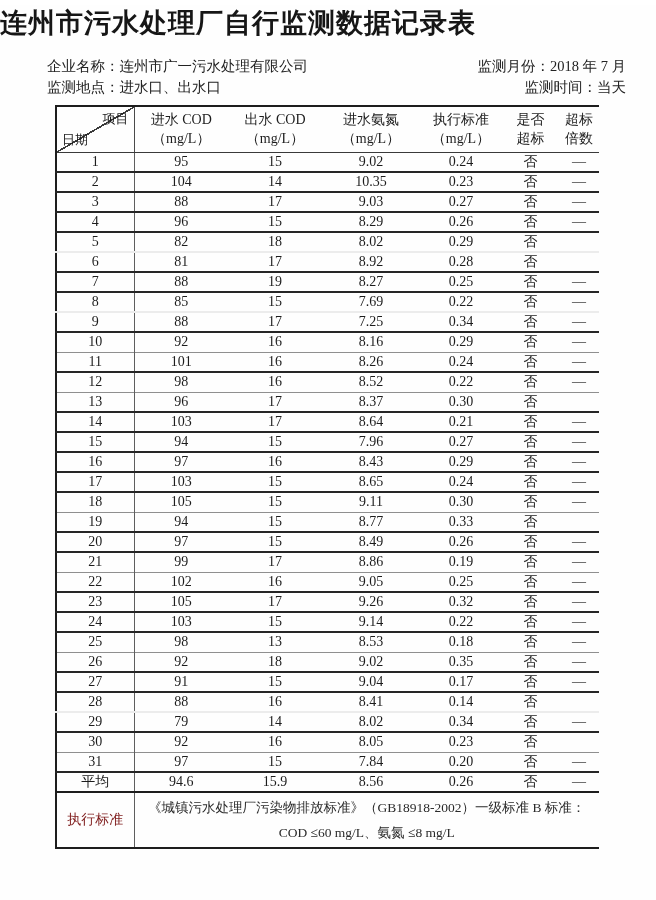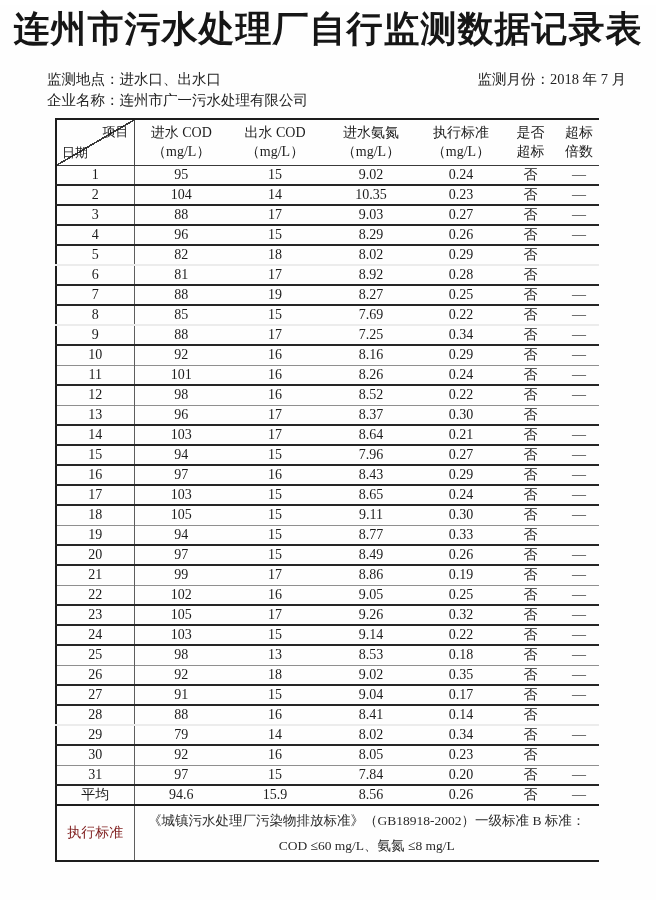--- a/index.html
+++ b/index.html
@@ -7,22 +7,21 @@
   body {
     width: 656px; height: 900px;
     background: #ffffff;
     font-family: "Liberation Serif", "DejaVu Serif", serif;
     color: #161616;
     overflow: hidden;
   }
   .page { position: relative; width: 656px; height: 900px; background: #fefefe; }
 
   .title {
-    text-align: center;
-    font-size: 36px;
+    font-size: 27px;
     font-weight: 700;
     margin: 5px 0 0 0;
     letter-spacing: 1px;
   }
 
   .meta {
     display: flex;
     margin-top: 15px;
     padding-left: 47px;
     padding-right: 30px;
@@ -112,25 +111,26 @@
 </style>
 </head>
 <body>
 
 <div class="page">
 
   <h1 class="title">连州市污水处理厂自行监测数据记录表</h1>
 
   <div class="meta">
     <div class="meta-left">
+      <div class="meta-line"><span>企业名称：</span><span>连州市广一污水处理有限公司</span></div>
       <div class="meta-line"><span>监测地点：</span><span>进水口、出水口</span></div>
-      <div class="meta-line"><span>企业名称：</span><span>连州市广一污水处理有限公司</span></div>
     </div>
     <div class="meta-right">
       <div class="meta-line"><span>监测月份：</span><span>2018 年 7 月</span></div>
+      <div class="meta-line"><span>监测时间：</span><span>当天</span></div>
     </div>
   </div>
 
   <table class="sheet">
     <colgroup>
       <col style="width:78px">
         <col style="width:94px">
         <col style="width:94px">
       <col style="width:98px">
         <col style="width:82px">

